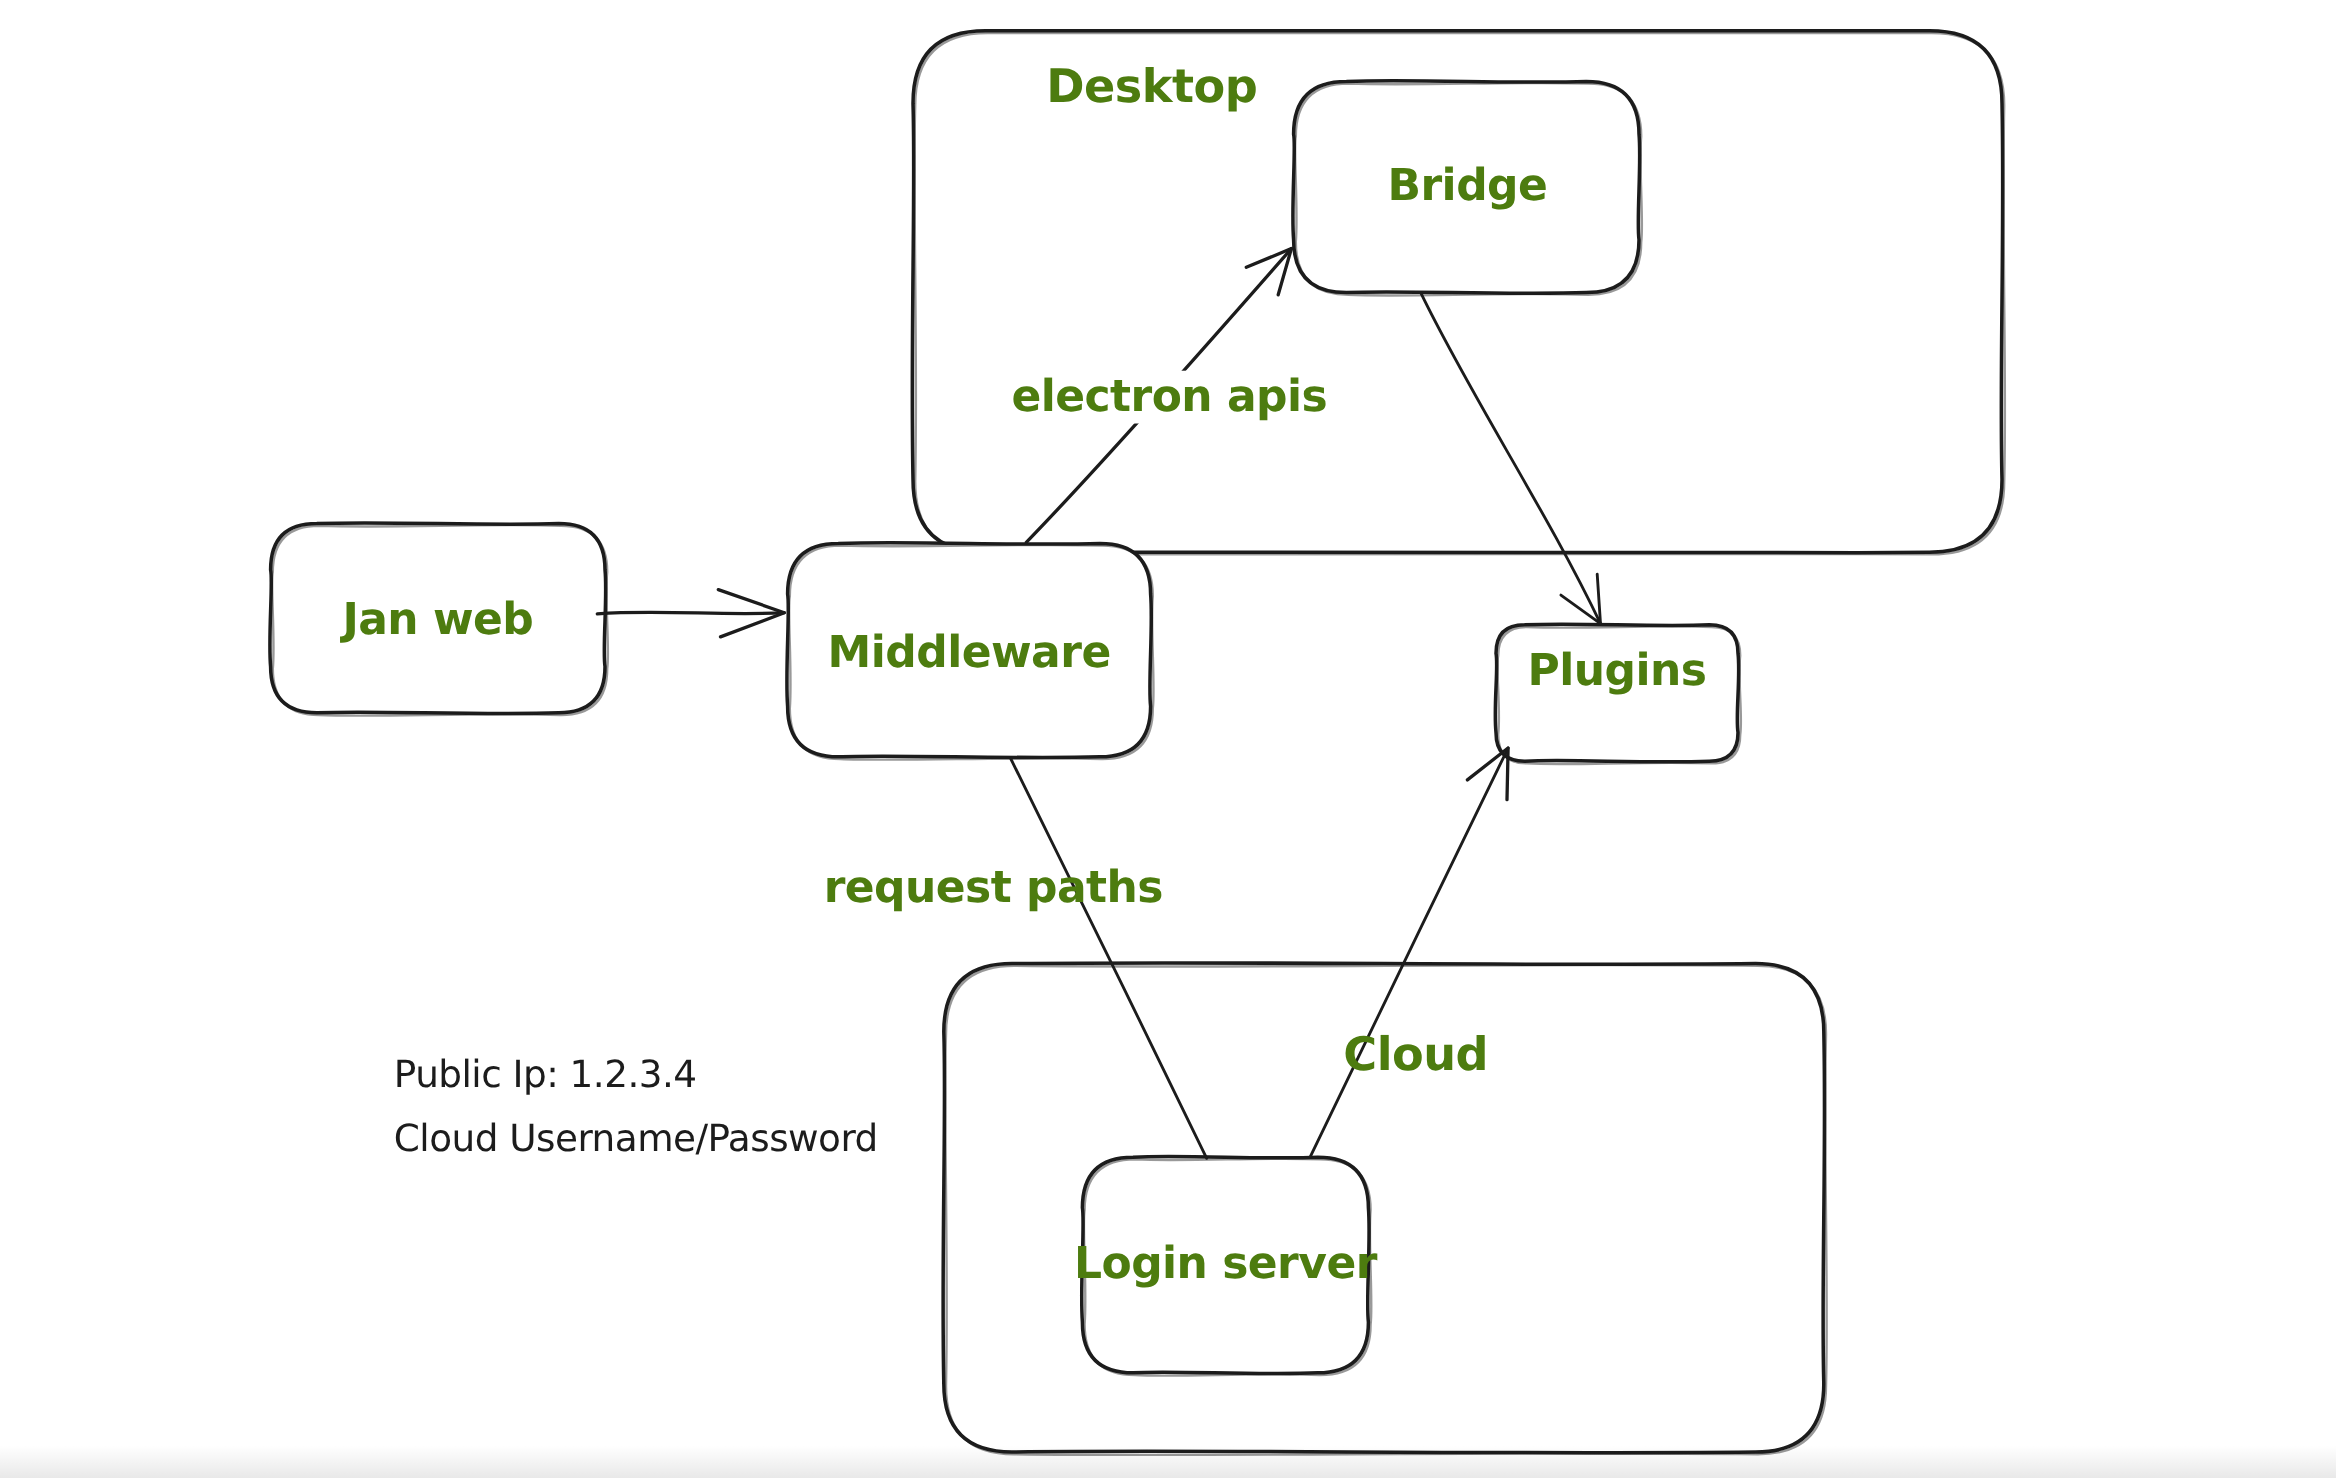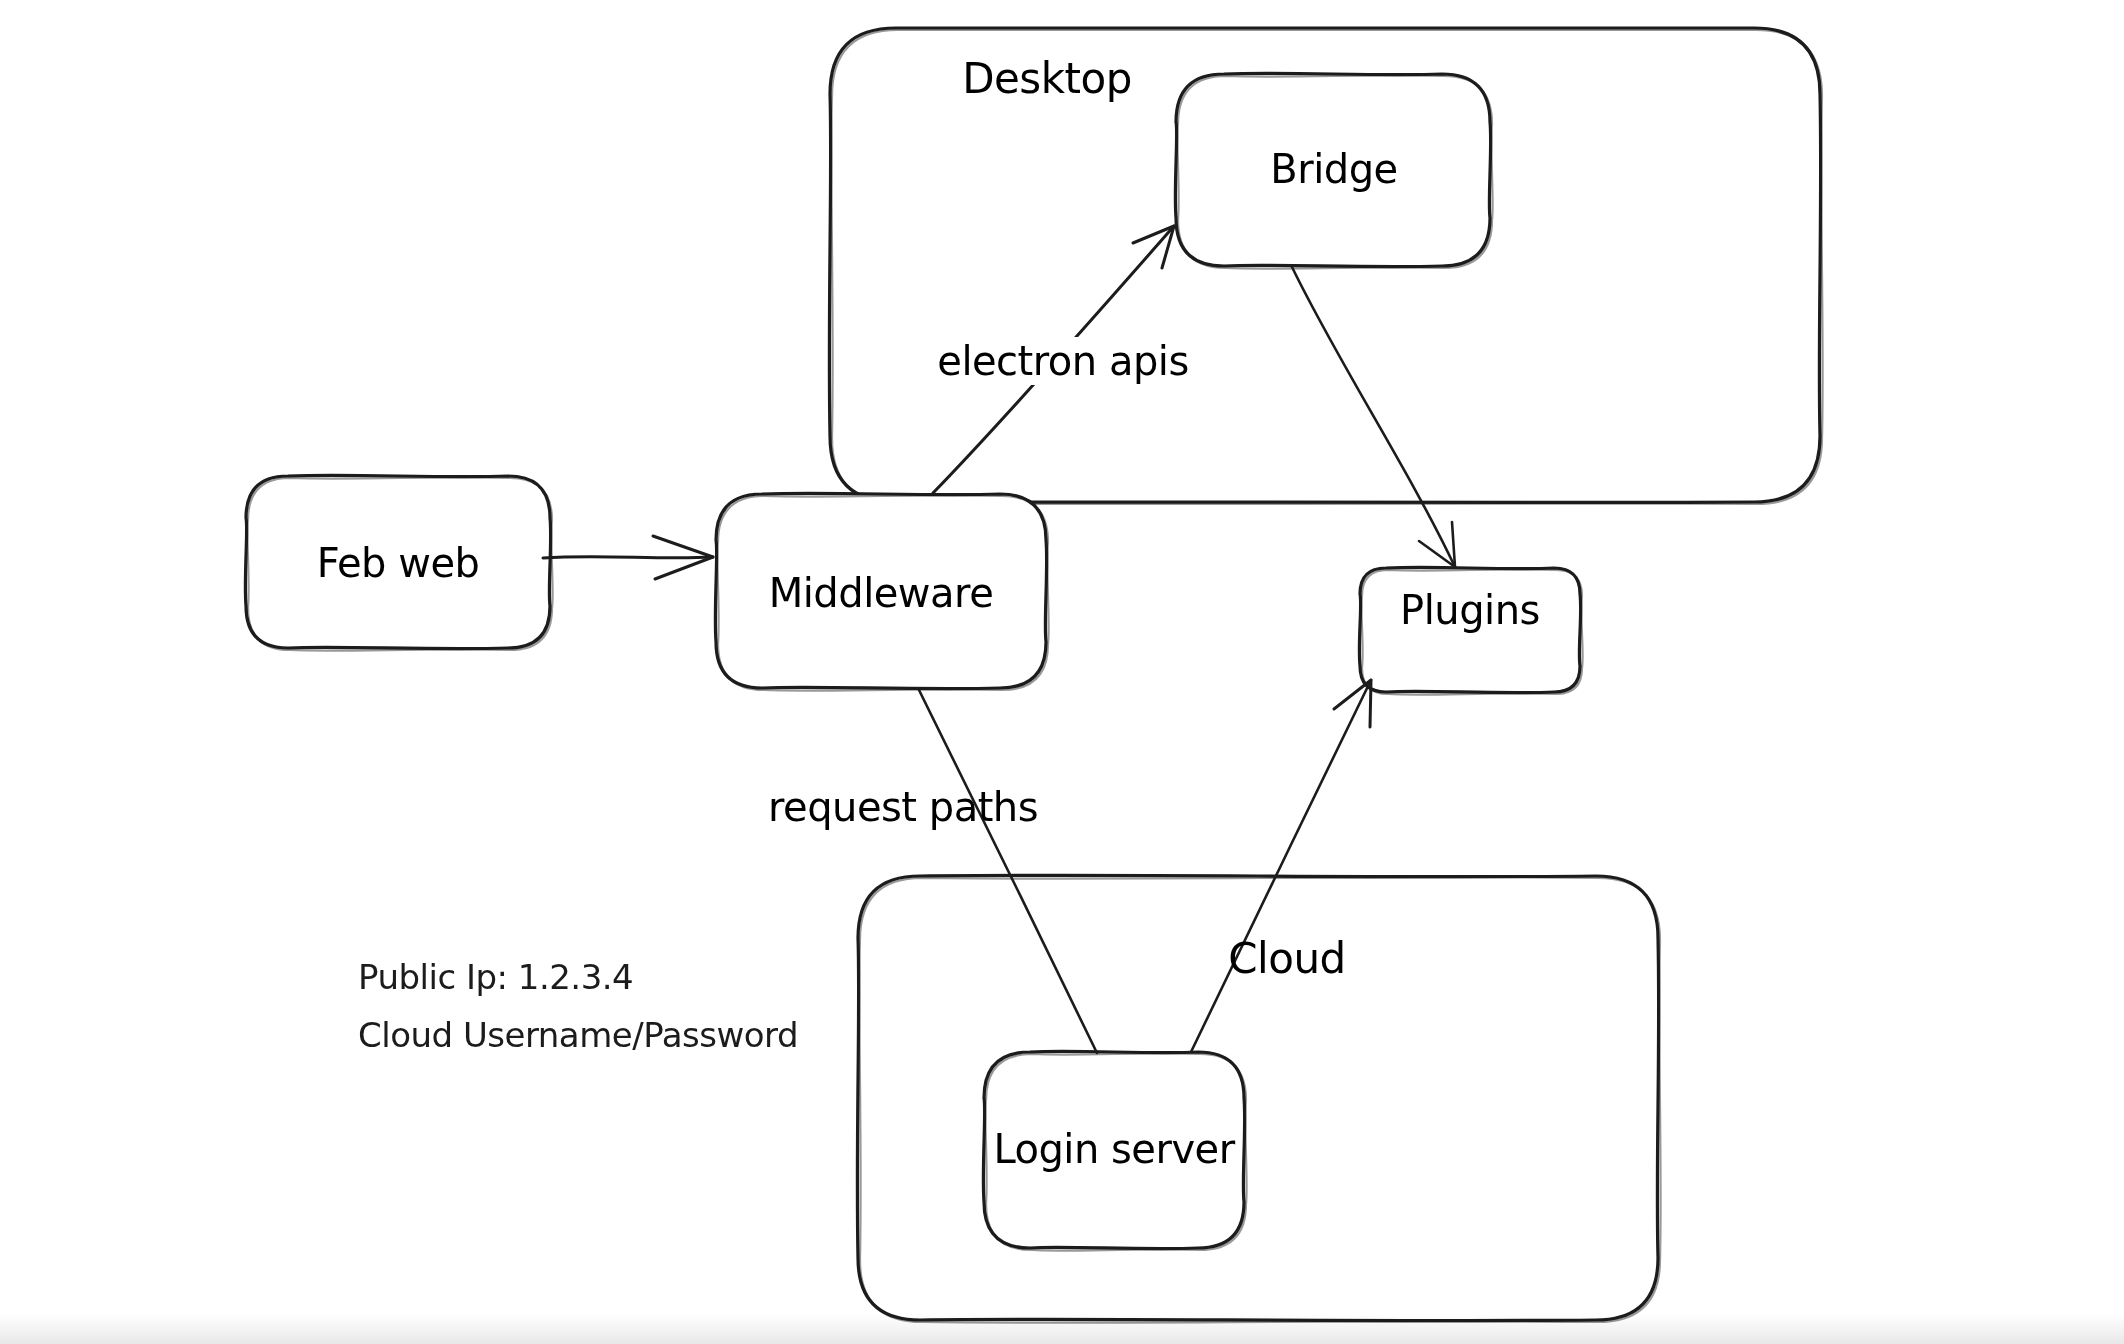--- a/index.html
+++ b/index.html
@@ -3,22 +3,23 @@
 <meta charset="utf-8">
 <style>
   html,body{margin:0;padding:0;background:#fff;}
   #canvas{
     position:relative;width:2124px;height:1344px;overflow:hidden;background:#ffffff;
     font-family:"DejaVu Sans",sans-serif;color:#1c1c1c;
   }
   #sketch{position:absolute;left:0;top:0;width:2124px;height:1344px;}
   .lbl{
     position:absolute;transform:translate(-50%,-50%);
-    font-size:40px;line-height:1.2;white-space:nowrap;color:#000000;
+    font-size:40px;line-height:1.2;white-space:nowrap;color:#4d7c0f;
     letter-spacing:-0.5px;
+    font-weight:bold;
   }
   .lbl.container-title{font-size:42px;}
   .lbl.on-line{background:#ffffff;padding:0 10px;}
   .note{
     position:absolute;left:358px;top:948px;font-size:34px;line-height:58px;
     letter-spacing:-0.5px;white-space:nowrap;color:#1c1c1c;
   }
   .bottom-fade{
     position:absolute;left:0;bottom:0;width:100%;height:30px;
     background:linear-gradient(to bottom, rgba(0,0,0,0), rgba(0,0,0,0.09));
@@ -52,21 +53,21 @@
       <path d="M 1292 267 C 1338 362 1408 468 1455 567" fill="none" stroke="#1c1c1c" stroke-width="2.6" stroke-linecap="round" stroke-linejoin="round"></path>
       <path d="M 1452 522 L 1455 567 L 1419 541" fill="none" stroke="#1c1c1c" stroke-width="2.6" stroke-linecap="round" stroke-linejoin="round"></path>
       <path d="M 919 690 C 974 800 1040 936 1097 1053" fill="none" stroke="#1c1c1c" stroke-width="2.6" stroke-linecap="round" stroke-linejoin="round"></path>
       <path d="M 1191 1052 C 1248 932 1312 802 1371 680" fill="none" stroke="#1c1c1c" stroke-width="2.6" stroke-linecap="round" stroke-linejoin="round"></path>
       <path d="M 1334 709 L 1371 680 L 1370 727" fill="none" stroke="#1c1c1c" stroke-width="3" stroke-linecap="round" stroke-linejoin="round"></path>
     </svg>
 
   <div class="lbl container-title" style="left:1047px;top:79px;">Desktop</div>
   <div class="lbl container-title" style="left:1287px;top:959px;">Cloud</div>
 
-  <div class="lbl" style="left:398px;top:563px;">Feb web</div>
+  <div class="lbl" style="left:398px;top:563px;">Jan web</div>
   <div class="lbl" style="left:881px;top:593px;">Middleware</div>
   <div class="lbl" style="left:1334px;top:169px;">Bridge</div>
   <div class="lbl" style="left:1470px;top:610px;">Plugins</div>
   <div class="lbl" style="left:1114px;top:1149px;">Login server</div>
 
   <div class="lbl" style="left:903px;top:807px;">request paths</div>
   <div class="lbl on-line" style="left:1063px;top:361px;">electron apis</div>
 
   <div class="note">
     <div>Public Ip: 1.2.3.4</div>

